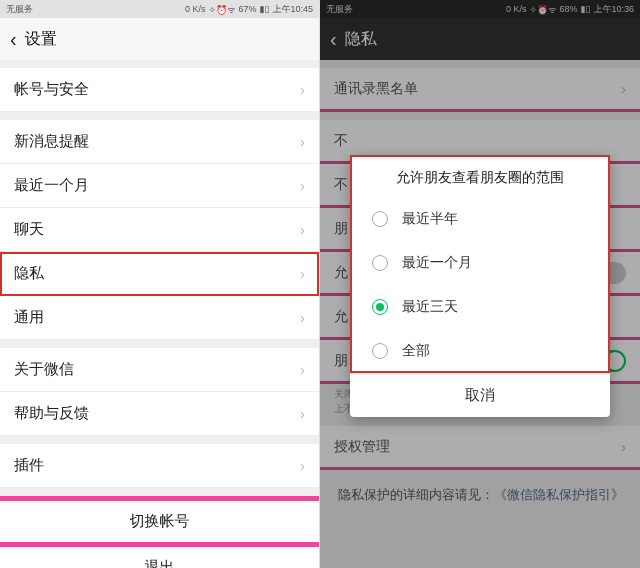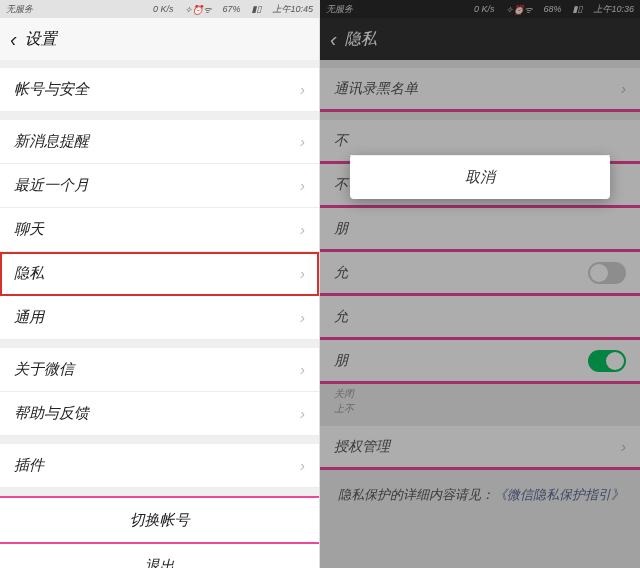--- a/index.html
+++ b/index.html
@@ -1,31 +1,31 @@
 <!DOCTYPE html>
 <html><head>
 <meta charset="utf-8">
 <style>
   * { box-sizing: border-box; margin: 0; padding: 0; }
   body { font-family: -apple-system, "Helvetica Neue", Arial, sans-serif; background: #fff; }
   .container { width: 640px; height: 568px; display: flex; position: relative; }
-  .phone { width: 344px; height: 568px; background: #efefef; position: relative; overflow: hidden; font-style: italic; }
+  .phone { width: 344px; height: 568px; background: #efefef; position: relative; overflow: hidden; }
   .phone.left { border-right: 1px solid #ddd; }
   .statusbar { height: 18px; background: #e2e2e2; display: flex; justify-content: space-between; align-items: center; font-size: 9px; color: #555; padding: 0 6px; }
-  .statusbar .right { display: flex; gap: 11px; align-items: center; }
+  .statusbar .right { display: flex; gap: 3px; align-items: center; }
   .navbar { height: 42px; background: #ededed; display: flex; align-items: center; padding: 0 10px; }
   .navbar.left { background: #f7f7f7; }
   .back-ico { font-size: 20px; color: #222; margin-right: 8px; font-weight: 300; }
   .nav-title { font-size: 16px; font-weight: 500; color: #111; }
   .section { background: #86efac; margin-top: 8px; }
   .row { height: 44px; display: flex; align-items: center; justify-content: space-between; padding: 0 14px; border-bottom: 1px solid #ececec; background: #fff; }
   .row-label { font-size: 15px; color: #222; }
   .chevron { font-size: 15px; color: #bbb; }
   .highlight-red { outline: 2px solid #d4312a; outline-offset: -2px; }
-  .center-btn { height: 46px; display: flex; align-items: center; justify-content: center; font-size: 15px; color: #222; background: #fff; border-top: 2px solid #ec4899; }
+  .center-btn { height: 46px; display: flex; align-items: center; justify-content: center; font-size: 15px; color: #222; background: #fff; border-top: 5px solid #ec4899; }
   .toggle { width: 38px; height: 22px; background: #07c160; border-radius: 11px; position: relative; }
   .toggle.off { background: #d0d0d0; }
   .toggle::after { content:""; position:absolute; width:18px; height:18px; background:#fff; border-radius:50%; top:2px; right:2px; }
   .toggle.off::after { left: 2px; right: auto; }
   
   .phone.right { background: #eee; }
   .phone.right .navbar { background: #333; color: #fff; }
   .phone.right .nav-title { color: #fff; }
   .phone.right .back-ico { color: #fff; }
   .dimbg { position: absolute; inset: 0; top: 60px; }
@@ -174,17 +174,36 @@
       </div>
       <div class="bg-gap"></div>
       <div class="footer-link">
         <span>隐私保护的详细内容请见：</span><span class="lk">《微信隐私保护指引》</span>
       </div>
     </div>
 
     <div class="overlay"></div>
 
     <div class="dialog">
+      <div class="dialog-inner">
+        <div class="dialog-title">允许朋友查看朋友圈的范围</div>
+        <div class="opt">
+          <span class="radio"></span>
+          <span>最近半年</span>
+        </div>
+        <div class="opt">
+          <span class="radio"></span>
+          <span>最近一个月</span>
+        </div>
+        <div class="opt">
+          <span class="radio sel"></span>
+          <span>最近三天</span>
+        </div>
+        <div class="opt">
+          <span class="radio"></span>
+          <span>全部</span>
+        </div>
+      </div>
       <div class="cancel">取消</div>
     </div>
   </div>
 
 </div>
 
 </body></html>

